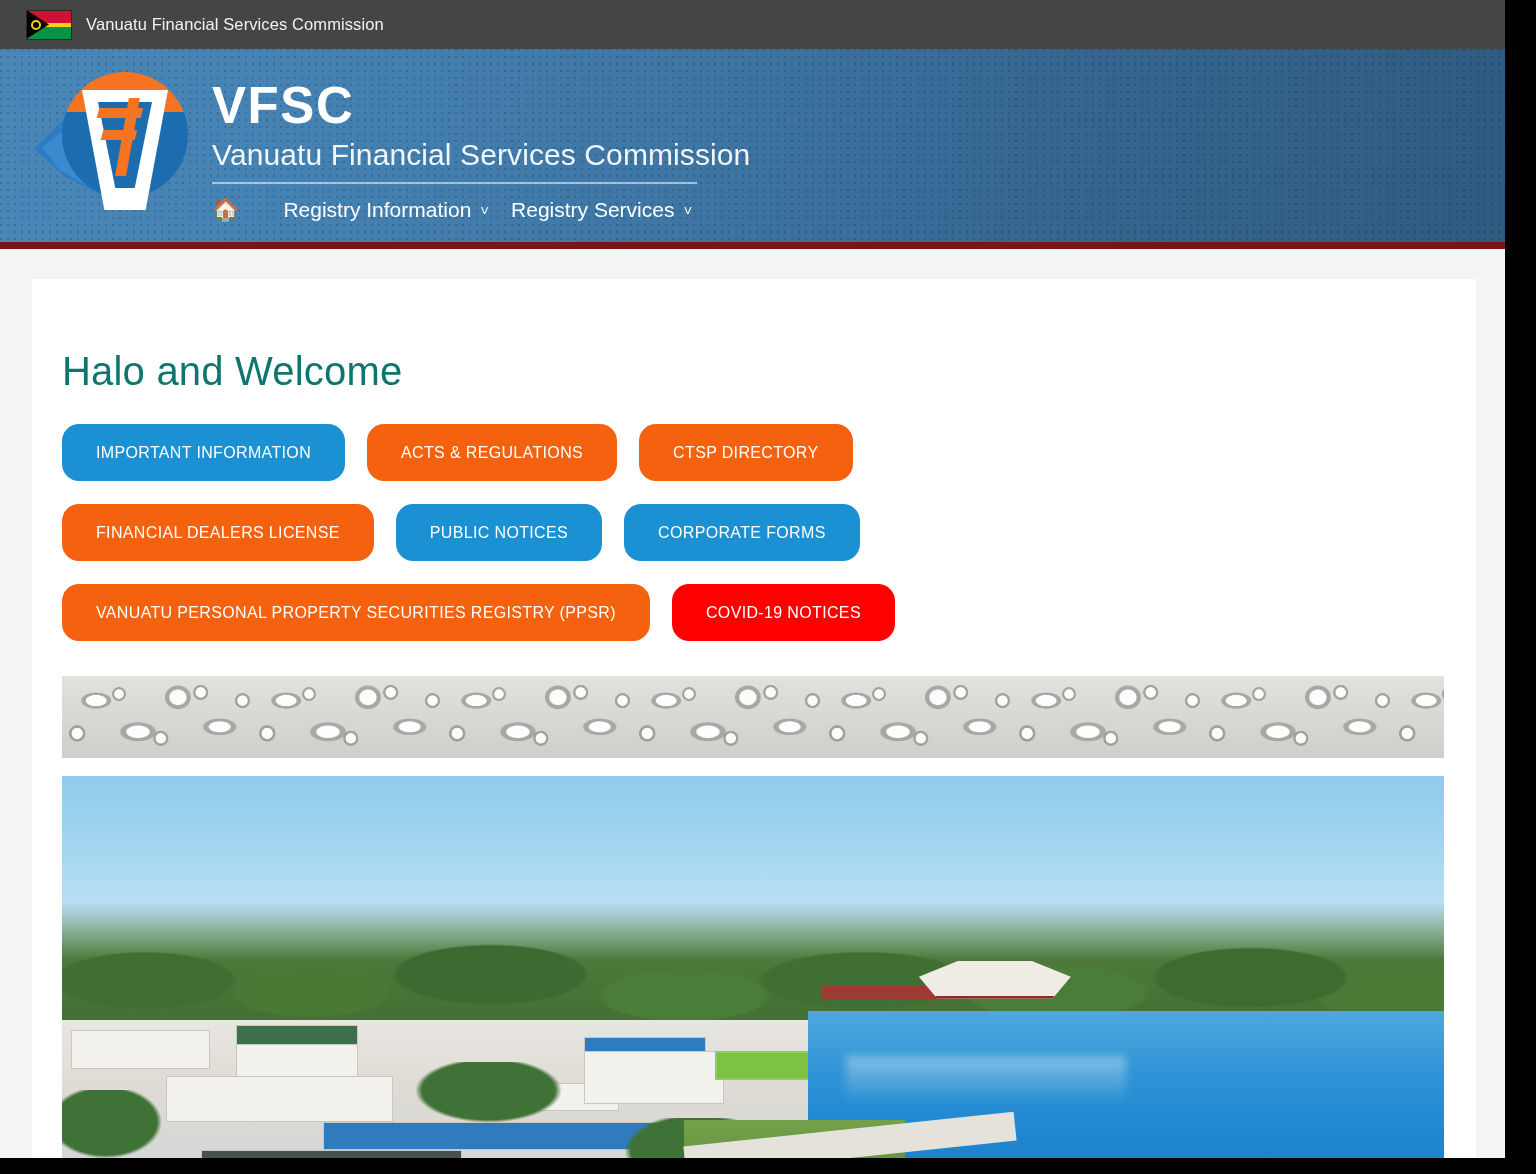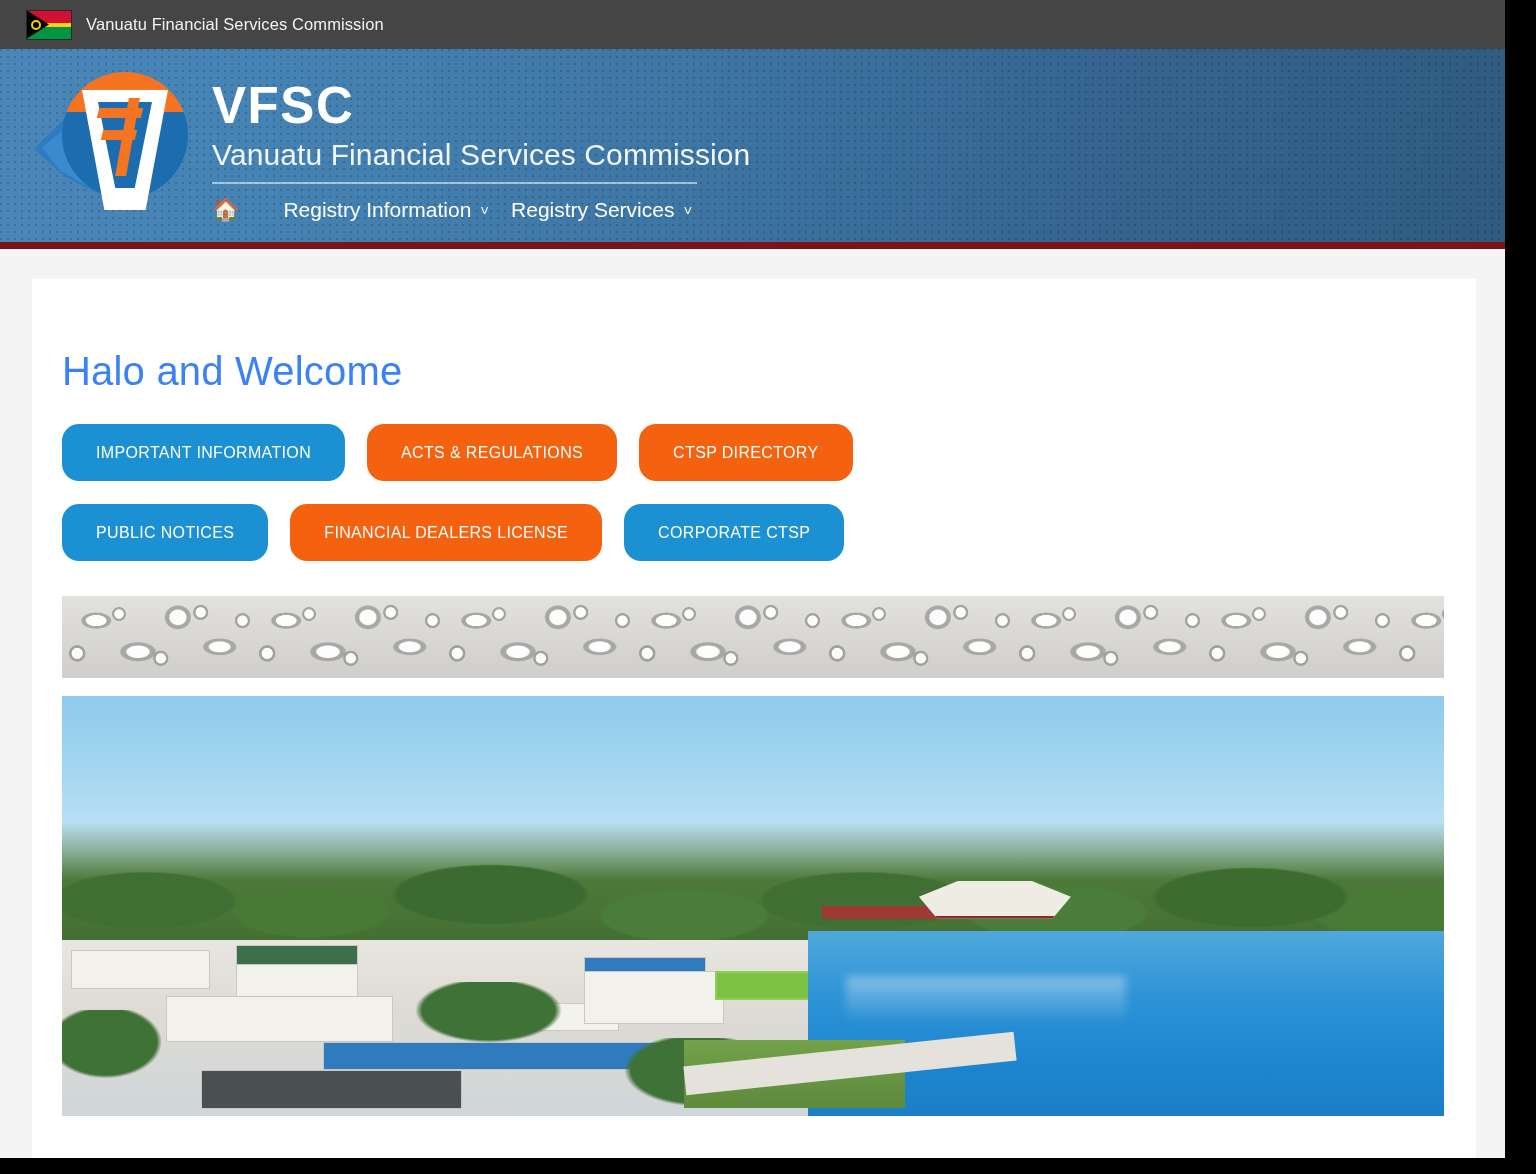--- a/index.html
+++ b/index.html
@@ -203,21 +203,21 @@
     top: 30px;
     width: 1444px;
     min-height: 900px;
     background: #ffffff;
   }
   #card-inner { padding: 70px 28px 0 30px; }
 
   h1#welcome {
     font-size: 40px;
     font-weight: normal;
-    color: #3b82f6;
+    color: #0f766e;
     letter-spacing: 0.2px;
     margin-bottom: 30px;
   }
 
   
   .btnrow {
     display: flex;
     flex-wrap: nowrap;
     gap: 22px;
     margin-bottom: 23px;
@@ -422,25 +422,29 @@
 
         <h1 id="welcome">Halo and Welcome</h1>
 
         <div class="btnrow">
           <button class="tile blue">IMPORTANT INFORMATION</button>
           <button class="tile orange">ACTS &amp; REGULATIONS</button>
           <button class="tile orange">CTSP DIRECTORY</button>
         </div>
 
         <div class="btnrow">
+          <button class="tile orange">FINANCIAL DEALERS LICENSE</button>
           <button class="tile blue">PUBLIC NOTICES</button>
-          <button class="tile orange">FINANCIAL DEALERS LICENSE</button>
-          <button class="tile blue">CORPORATE CTSP</button>
+          <button class="tile blue">CORPORATE FORMS</button>
         </div>
 
+        <div class="btnrow">
+          <button class="tile orange">VANUATU PERSONAL PROPERTY SECURITIES REGISTRY (PPSR)</button>
+          <button class="tile red">COVID-19 NOTICES</button>
+        </div>
 
         <div id="carving"></div>
 
         <div id="photo">
           <span class="sky"></span>
           <span class="hills"></span>
 
           <span class="town">
             <span class="blk" style="left:1%;  top:6%;  width:16%; height:22%;"></span>
             <span class="blk roofgreen" style="left:20%; top:3%;  width:14%; height:12%;"></span>

